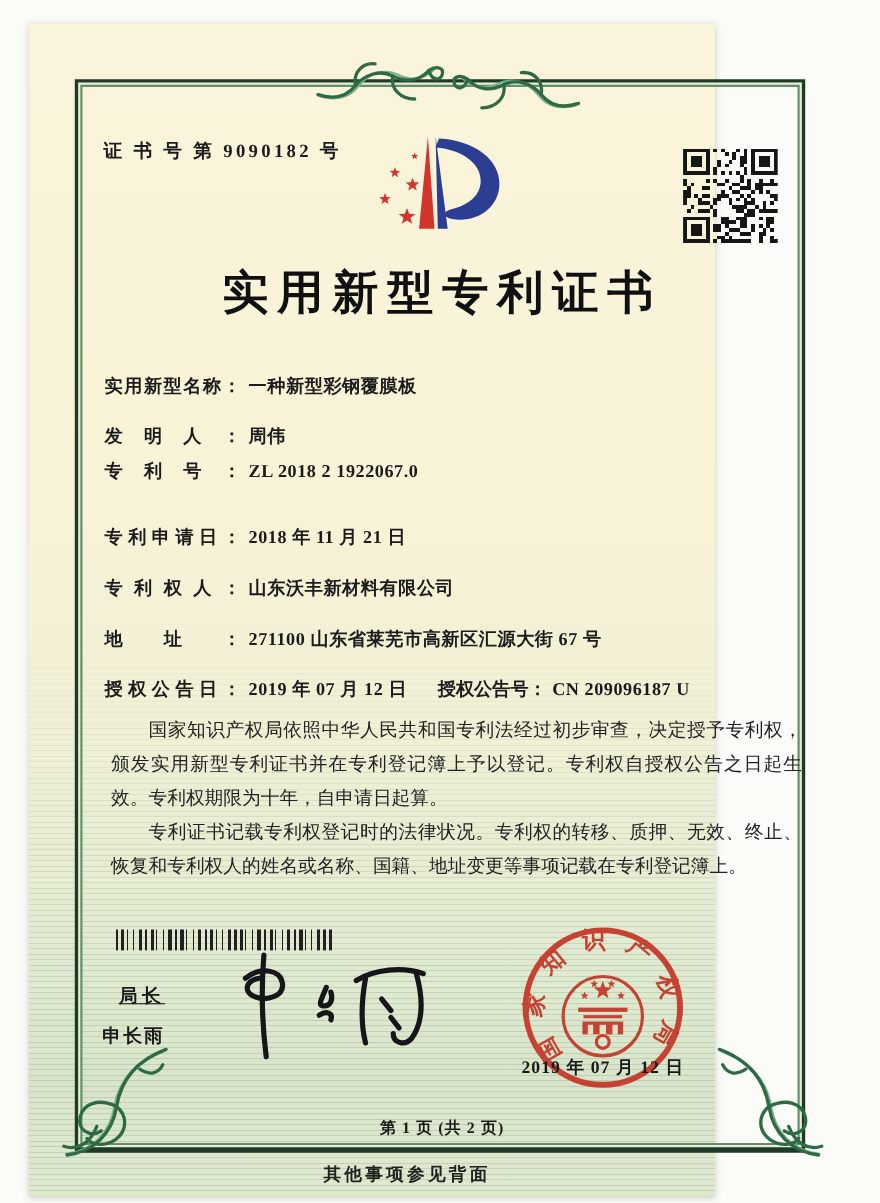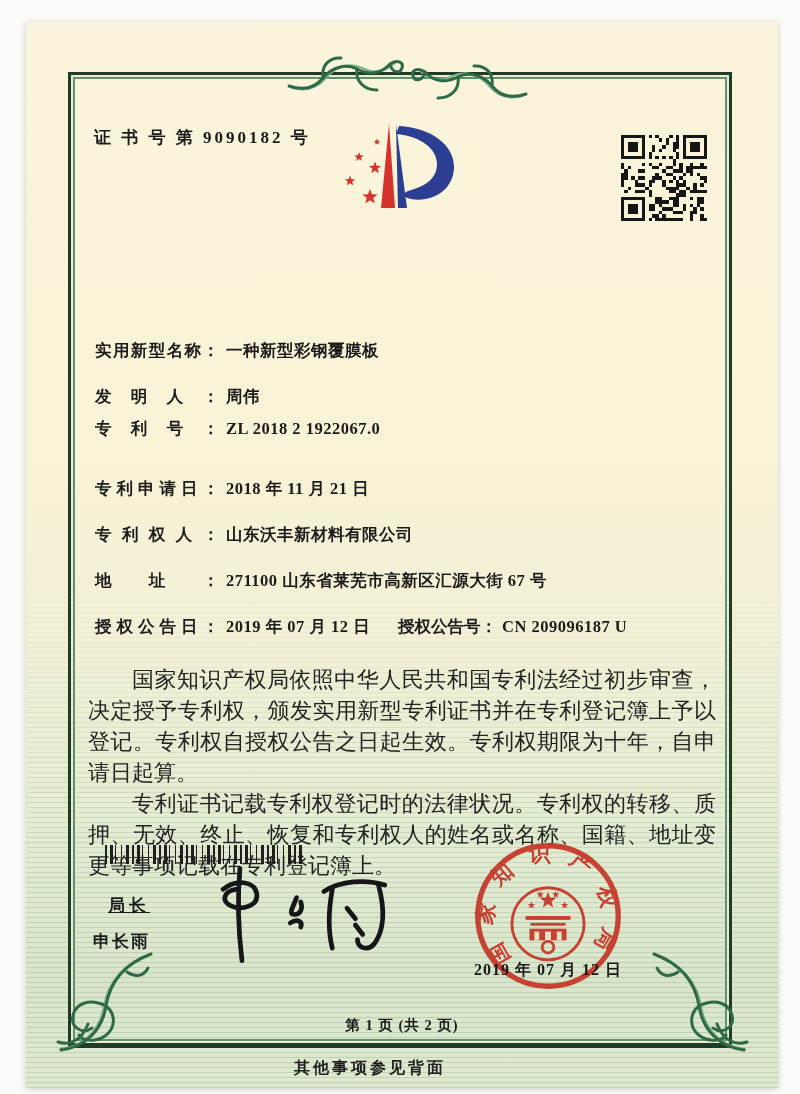--- a/index.html
+++ b/index.html
@@ -1,18 +1,18 @@
 <!DOCTYPE html>
 <html><head>
 <meta charset="utf-8">
 <style>
   html,body{margin:0;padding:0;background:#f2f1ed;}
   #stage{position:relative;width:800px;height:1094px;overflow:hidden;background:#fbfbf8;
          font-family:"Liberation Serif","DejaVu Serif",serif;color:#1b1b1b;}
-  .paper{position:absolute;left:26px;top:22px;width:752px;height:1066px;
+  .paper{position:absolute;left:26px;top:22px;width:624px;height:1066px;
          background:linear-gradient(180deg,#faf4dc 0%,#f8f2d6 42%,#f1f0d6 60%,#e3ecd2 76%,#d9e5cb 90%,#dfe9d0 100%);
          box-shadow:0 1px 6px rgba(60,60,50,.25);}
   .guilloche{position:absolute;inset:0;
          background:repeating-linear-gradient(0deg,rgba(118,156,112,.28) 0 1px,transparent 1px 5px);
          -webkit-mask-image:linear-gradient(180deg,transparent 0 50%,rgba(0,0,0,.55) 66%,#000 82%);
          mask-image:linear-gradient(180deg,transparent 0 50%,rgba(0,0,0,.55) 66%,#000 82%);}
   .inner-border{position:absolute;left:42px;top:50px;width:664px;height:976px;box-sizing:border-box;
          border:3px solid #1e3b28;border-bottom-width:5px;
          box-shadow:inset 0 0 0 2px rgba(246,240,214,.95), inset 0 0 0 4px #5f9171;}
   .cert-no{position:absolute;left:68px;top:104px;font-size:17px;font-weight:600;letter-spacing:3px;}
@@ -20,21 +20,21 @@
   .qr{position:absolute;left:595px;top:113px;width:86px;height:86px;}
   .qr svg{width:100%;height:100%;shape-rendering:crispEdges;}
   .qr svg rect{fill:#161616;}
   .title{position:absolute;left:0;top:216px;width:752px;margin:0;text-align:center;
          font-size:42px;font-weight:bold;letter-spacing:8px;color:#101010;}
   .field{position:absolute;left:69px;width:630px;font-size:16.5px;font-weight:600;white-space:nowrap;}
   .flabel{display:inline-block;width:124px;text-align:justify;text-align-last:justify;}
   .fvalue{margin-left:7px;letter-spacing:.5px;}
   .pair2{position:absolute;left:303px;top:0;}
   .pair2 .fvalue{margin-left:5px;}
-  .paras{position:absolute;left:62px;top:626px;width:628px;font-size:22px;line-height:31px;color:#222;margin-top:16px;}
+  .paras{position:absolute;left:75px;top:626px;width:628px;font-size:17px;line-height:31px;color:#222;}
   .paras p{margin:0;text-align:justify;text-indent:2em;}
   .barcode{position:absolute;left:79px;top:823px;width:197px;height:19px;
          background:repeating-linear-gradient(90deg,#20201e 0 2px,transparent 2px 5px,#20201e 5px 8px,
          transparent 8px 10px,#20201e 10px 11px,transparent 11px 16px,#20201e 16px 17px,transparent 17px 21px,
          #20201e 21px 24px,transparent 24px 27px);}
   .sig-role{position:absolute;left:82px;top:872px;font-size:17px;font-weight:600;letter-spacing:4px;text-decoration:underline;}
   .sig-name{position:absolute;left:67px;top:908px;font-size:17px;font-weight:700;letter-spacing:2px;}
   .signature{position:absolute;left:174px;top:840px;width:210px;height:105px;}
   .signature path{fill:none;stroke:#15151a;stroke-width:4.5;stroke-linecap:round;stroke-linejoin:round;}
   .seal{position:absolute;left:444px;top:816px;width:156px;height:156px;opacity:.94;}
@@ -371,20 +371,21 @@
           <rect x="14" y="24" width="1" height="1"></rect>
           <rect x="15" y="24" width="1" height="1"></rect>
           <rect x="16" y="24" width="1" height="1"></rect>
           <rect x="17" y="24" width="1" height="1"></rect>
           <rect x="20" y="24" width="1" height="1"></rect>
           <rect x="23" y="24" width="1" height="1"></rect>
           <rect x="24" y="24" width="1" height="1"></rect>
         </svg>
     </div>
 
+    <h1 class="title">实用新型专利证书</h1>
 
     <div class="field" style="top:318px">
       <span class="flabel">实用新型名称：</span><span class="fvalue">一种新型彩钢覆膜板</span>
     </div>
     <div class="field" style="top:364px">
       <span class="flabel">发明人：</span><span class="fvalue">周伟</span>
     </div>
     <div class="field" style="top:396px">
       <span class="flabel">专利号：</span><span class="fvalue">ZL 2018 2 1922067.0</span>
     </div>

